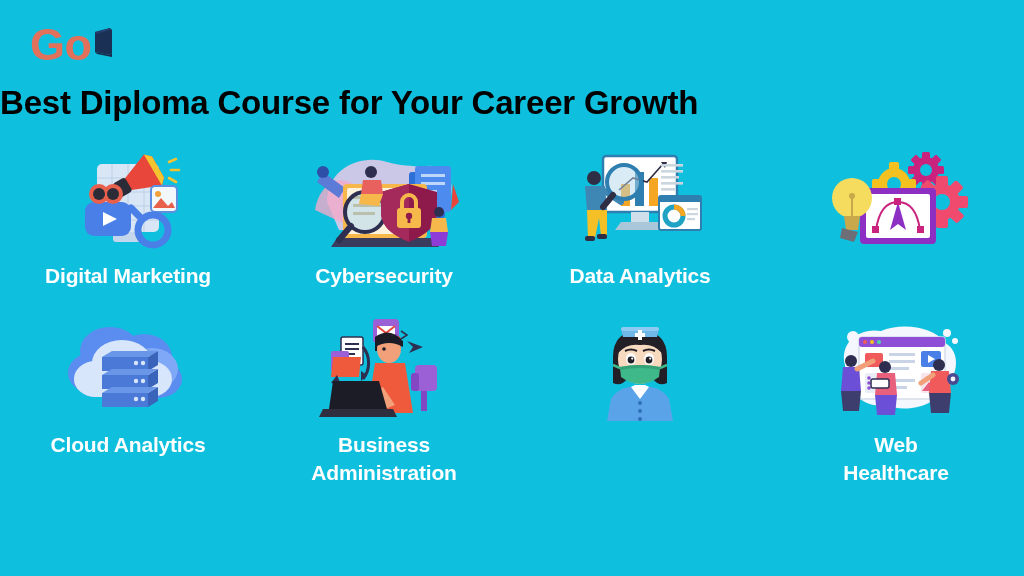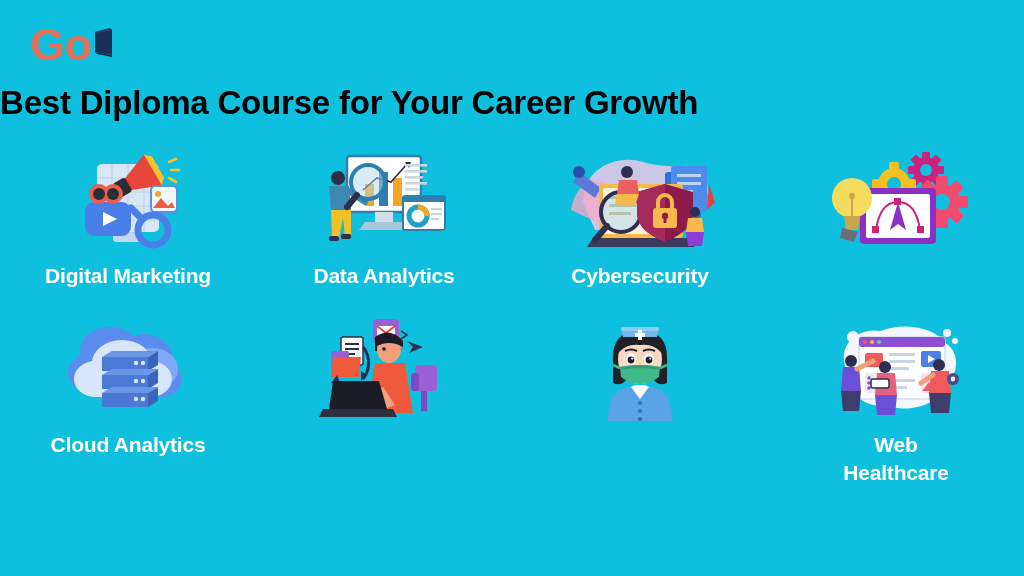--- a/index.html
+++ b/index.html
@@ -163,66 +163,20 @@
 
           <circle cx="84" cy="80" r="15" fill="none" stroke="#4A7FE8" stroke-width="7"></circle>
           <line x1="70" y1="66" x2="62" y2="58" stroke="#4A7FE8" stroke-width="7" stroke-linecap="round"></line>
         </svg>
       </div>
       <div class="card-label">Digital Marketing</div>
     </div>
 
     <div class="cell">
       <div class="icon-box">
-        <svg width="126" height="104" viewBox="0 0 126 104">
-
-          <rect x="26" y="6" width="74" height="56" rx="3" fill="#FFFFFF" stroke="#2E7FAF" stroke-width="2.5"></rect>
-          <rect x="54" y="62" width="18" height="10" fill="#CFE0EA"></rect>
-          <path d="M44 72 L82 72 L88 80 L38 80 Z" fill="#A9C7D8"></path>
-
-          <rect x="44" y="34" width="9" height="22" fill="#F5A623"></rect>
-          <rect x="58" y="22" width="9" height="34" fill="#2E7FAF"></rect>
-          <rect x="72" y="28" width="9" height="28" fill="#F5A623"></rect>
-          <polyline points="42,40 56,28 70,32 86,14" fill="none" stroke="#2E2E45" stroke-width="1.6"></polyline>
-          <path d="M84 12 L90 12 L88 18 Z" fill="#2E2E45"></path>
-
-          <g fill="#CBD6DE">
-            <rect x="84" y="14" width="22" height="2.6"></rect>
-              <rect x="84" y="20" width="22" height="2.6"></rect>
-            <rect x="84" y="26" width="18" height="2.6"></rect>
-              <rect x="84" y="32" width="22" height="2.6"></rect>
-            <rect x="84" y="38" width="14" height="2.6"></rect>
-          </g>
-
-          <rect x="82" y="46" width="42" height="34" rx="2" fill="#FFFFFF" stroke="#2E7FAF" stroke-width="2"></rect>
-          <rect x="82" y="46" width="42" height="6" fill="#2E7FAF"></rect>
-          <circle cx="97" cy="66" r="9" fill="none" stroke="#1FA2C4" stroke-width="5"></circle>
-          <path d="M97 57 A9 9 0 0 1 106 66" fill="none" stroke="#F5A623" stroke-width="5"></path>
-          <g fill="#CBD6DE">
-            <rect x="110" y="58" width="11" height="2.2"></rect>
-              <rect x="110" y="63" width="11" height="2.2"></rect>
-            <rect x="110" y="68" width="8" height="2.2"></rect>
-          </g>
-
-          <circle cx="17" cy="28" r="7" fill="#2E2E45"></circle>
-          <path d="M8 36 L28 36 L30 60 L10 62 Z" fill="#3E87B5"></path>
-          <path d="M10 60 L30 60 L30 86 L24 86 L22 68 L18 88 L11 88 Z" fill="#F5C026"></path>
-          <rect x="8" y="86" width="10" height="5" rx="2" fill="#2E2E45"></rect>
-          <rect x="20" y="84" width="10" height="5" rx="2" fill="#2E2E45"></rect>
-          <path d="M26 40 L44 52" stroke="#3E87B5" stroke-width="6" stroke-linecap="round"></path>
-
-          <circle cx="47" cy="32" r="17" fill="rgba(180,215,235,0.5)" stroke="#2E7FAF" stroke-width="4"></circle>
-          <line x1="36" y1="45" x2="26" y2="57" stroke="#2E2E45" stroke-width="6" stroke-linecap="round"></line>
-        </svg>
-      </div>
-      <div class="card-label">Data Analytics</div>
-    </div>
-
-    <div class="cell">
-      <div class="icon-box">
         <svg width="150" height="104" viewBox="0 0 150 104">
 
           <path d="M18 52 C18 18 52 4 78 12 C104 20 126 10 136 34 C146 58 130 76 104 80 L30 80 Z" fill="#EBC9E8" opacity="0.85"></path>
           <path d="M6 60 C10 34 30 24 44 34 C58 44 52 66 36 74 Z" fill="#F3A9C9" opacity="0.8"></path>
           <path d="M118 16 C134 14 146 28 142 46 C138 62 120 64 114 50 Z" fill="#B8D4F5" opacity="0.8"></path>
 
           <rect x="100" y="22" width="36" height="46" rx="3" fill="#2E6FD6"></rect>
           <rect x="106" y="16" width="36" height="46" rx="3" fill="#4E8BEE"></rect>
           <rect x="112" y="24" width="24" height="3" fill="#BDD6FA"></rect>
           <rect x="112" y="32" width="24" height="3" fill="#BDD6FA"></rect>
@@ -258,20 +212,66 @@
           <path d="M52 44 L74 44 L70 56 L50 54 Z" fill="#F7B84B"></path>
 
           <circle cx="130" cy="62" r="5" fill="#2E2E50"></circle>
           <path d="M123 68 L137 68 L139 82 L121 82 Z" fill="#F7B84B"></path>
           <path d="M121 82 L139 82 L137 96 L123 96 Z" fill="#8E3CD6"></path>
 
           <path d="M144 34 L150 52 L142 60 Z" fill="#E8453C"></path>
         </svg>
       </div>
       <div class="card-label">Cybersecurity</div>
+    </div>
+
+    <div class="cell">
+      <div class="icon-box">
+        <svg width="126" height="104" viewBox="0 0 126 104">
+
+          <rect x="26" y="6" width="74" height="56" rx="3" fill="#FFFFFF" stroke="#2E7FAF" stroke-width="2.5"></rect>
+          <rect x="54" y="62" width="18" height="10" fill="#CFE0EA"></rect>
+          <path d="M44 72 L82 72 L88 80 L38 80 Z" fill="#A9C7D8"></path>
+
+          <rect x="44" y="34" width="9" height="22" fill="#F5A623"></rect>
+          <rect x="58" y="22" width="9" height="34" fill="#2E7FAF"></rect>
+          <rect x="72" y="28" width="9" height="28" fill="#F5A623"></rect>
+          <polyline points="42,40 56,28 70,32 86,14" fill="none" stroke="#2E2E45" stroke-width="1.6"></polyline>
+          <path d="M84 12 L90 12 L88 18 Z" fill="#2E2E45"></path>
+
+          <g fill="#CBD6DE">
+            <rect x="84" y="14" width="22" height="2.6"></rect>
+              <rect x="84" y="20" width="22" height="2.6"></rect>
+            <rect x="84" y="26" width="18" height="2.6"></rect>
+              <rect x="84" y="32" width="22" height="2.6"></rect>
+            <rect x="84" y="38" width="14" height="2.6"></rect>
+          </g>
+
+          <rect x="82" y="46" width="42" height="34" rx="2" fill="#FFFFFF" stroke="#2E7FAF" stroke-width="2"></rect>
+          <rect x="82" y="46" width="42" height="6" fill="#2E7FAF"></rect>
+          <circle cx="97" cy="66" r="9" fill="none" stroke="#1FA2C4" stroke-width="5"></circle>
+          <path d="M97 57 A9 9 0 0 1 106 66" fill="none" stroke="#F5A623" stroke-width="5"></path>
+          <g fill="#CBD6DE">
+            <rect x="110" y="58" width="11" height="2.2"></rect>
+              <rect x="110" y="63" width="11" height="2.2"></rect>
+            <rect x="110" y="68" width="8" height="2.2"></rect>
+          </g>
+
+          <circle cx="17" cy="28" r="7" fill="#2E2E45"></circle>
+          <path d="M8 36 L28 36 L30 60 L10 62 Z" fill="#3E87B5"></path>
+          <path d="M10 60 L30 60 L30 86 L24 86 L22 68 L18 88 L11 88 Z" fill="#F5C026"></path>
+          <rect x="8" y="86" width="10" height="5" rx="2" fill="#2E2E45"></rect>
+          <rect x="20" y="84" width="10" height="5" rx="2" fill="#2E2E45"></rect>
+          <path d="M26 40 L44 52" stroke="#3E87B5" stroke-width="6" stroke-linecap="round"></path>
+
+          <circle cx="47" cy="32" r="17" fill="rgba(180,215,235,0.5)" stroke="#2E7FAF" stroke-width="4"></circle>
+          <line x1="36" y1="45" x2="26" y2="57" stroke="#2E2E45" stroke-width="6" stroke-linecap="round"></line>
+        </svg>
+      </div>
+      <div class="card-label">Data Analytics</div>
     </div>
 
     <div class="cell">
       <div class="icon-box">
         <svg width="136" height="104" viewBox="0 0 136 104">
 
           <g fill="#C9237E">
             <circle cx="98" cy="20" r="13"></circle>
             <g>
               <rect x="94" y="2" width="8" height="9" rx="1.5"></rect>
@@ -414,20 +414,22 @@
           <path d="M52 78 L66 70 L78 88 L58 96 Z" fill="#F2A07A"></path>
 
           <path d="M16 64 L62 64 L70 92 L12 92 Z" fill="#1C1C26"></path>
           <path d="M6 92 L76 92 L80 100 L2 100 Z" fill="#2E2E3E"></path>
 
           <rect x="98" y="48" width="22" height="26" rx="4" fill="#9B5FD6"></rect>
           <rect x="94" y="56" width="8" height="18" rx="3" fill="#8347C4"></rect>
           <rect x="104" y="74" width="6" height="20" fill="#8347C4"></rect>
         </svg>
       </div>
+      <div class="card-label">Business
+Administration</div>
     </div>
 
     <div class="cell">
       <div class="icon-box">
         <svg width="106" height="104" viewBox="0 0 106 104">
 
           <path d="M24 82 Q30 72 42 70 L64 70 Q76 72 82 82 L86 104 L20 104 Z" fill="#5BA3E8"></path>
           <path d="M44 70 L53 82 L62 70 L58 68 L48 68 Z" fill="#FFFFFF"></path>
           <g fill="#2E6FB5">
             <circle cx="53" cy="86" r="2"></circle>

